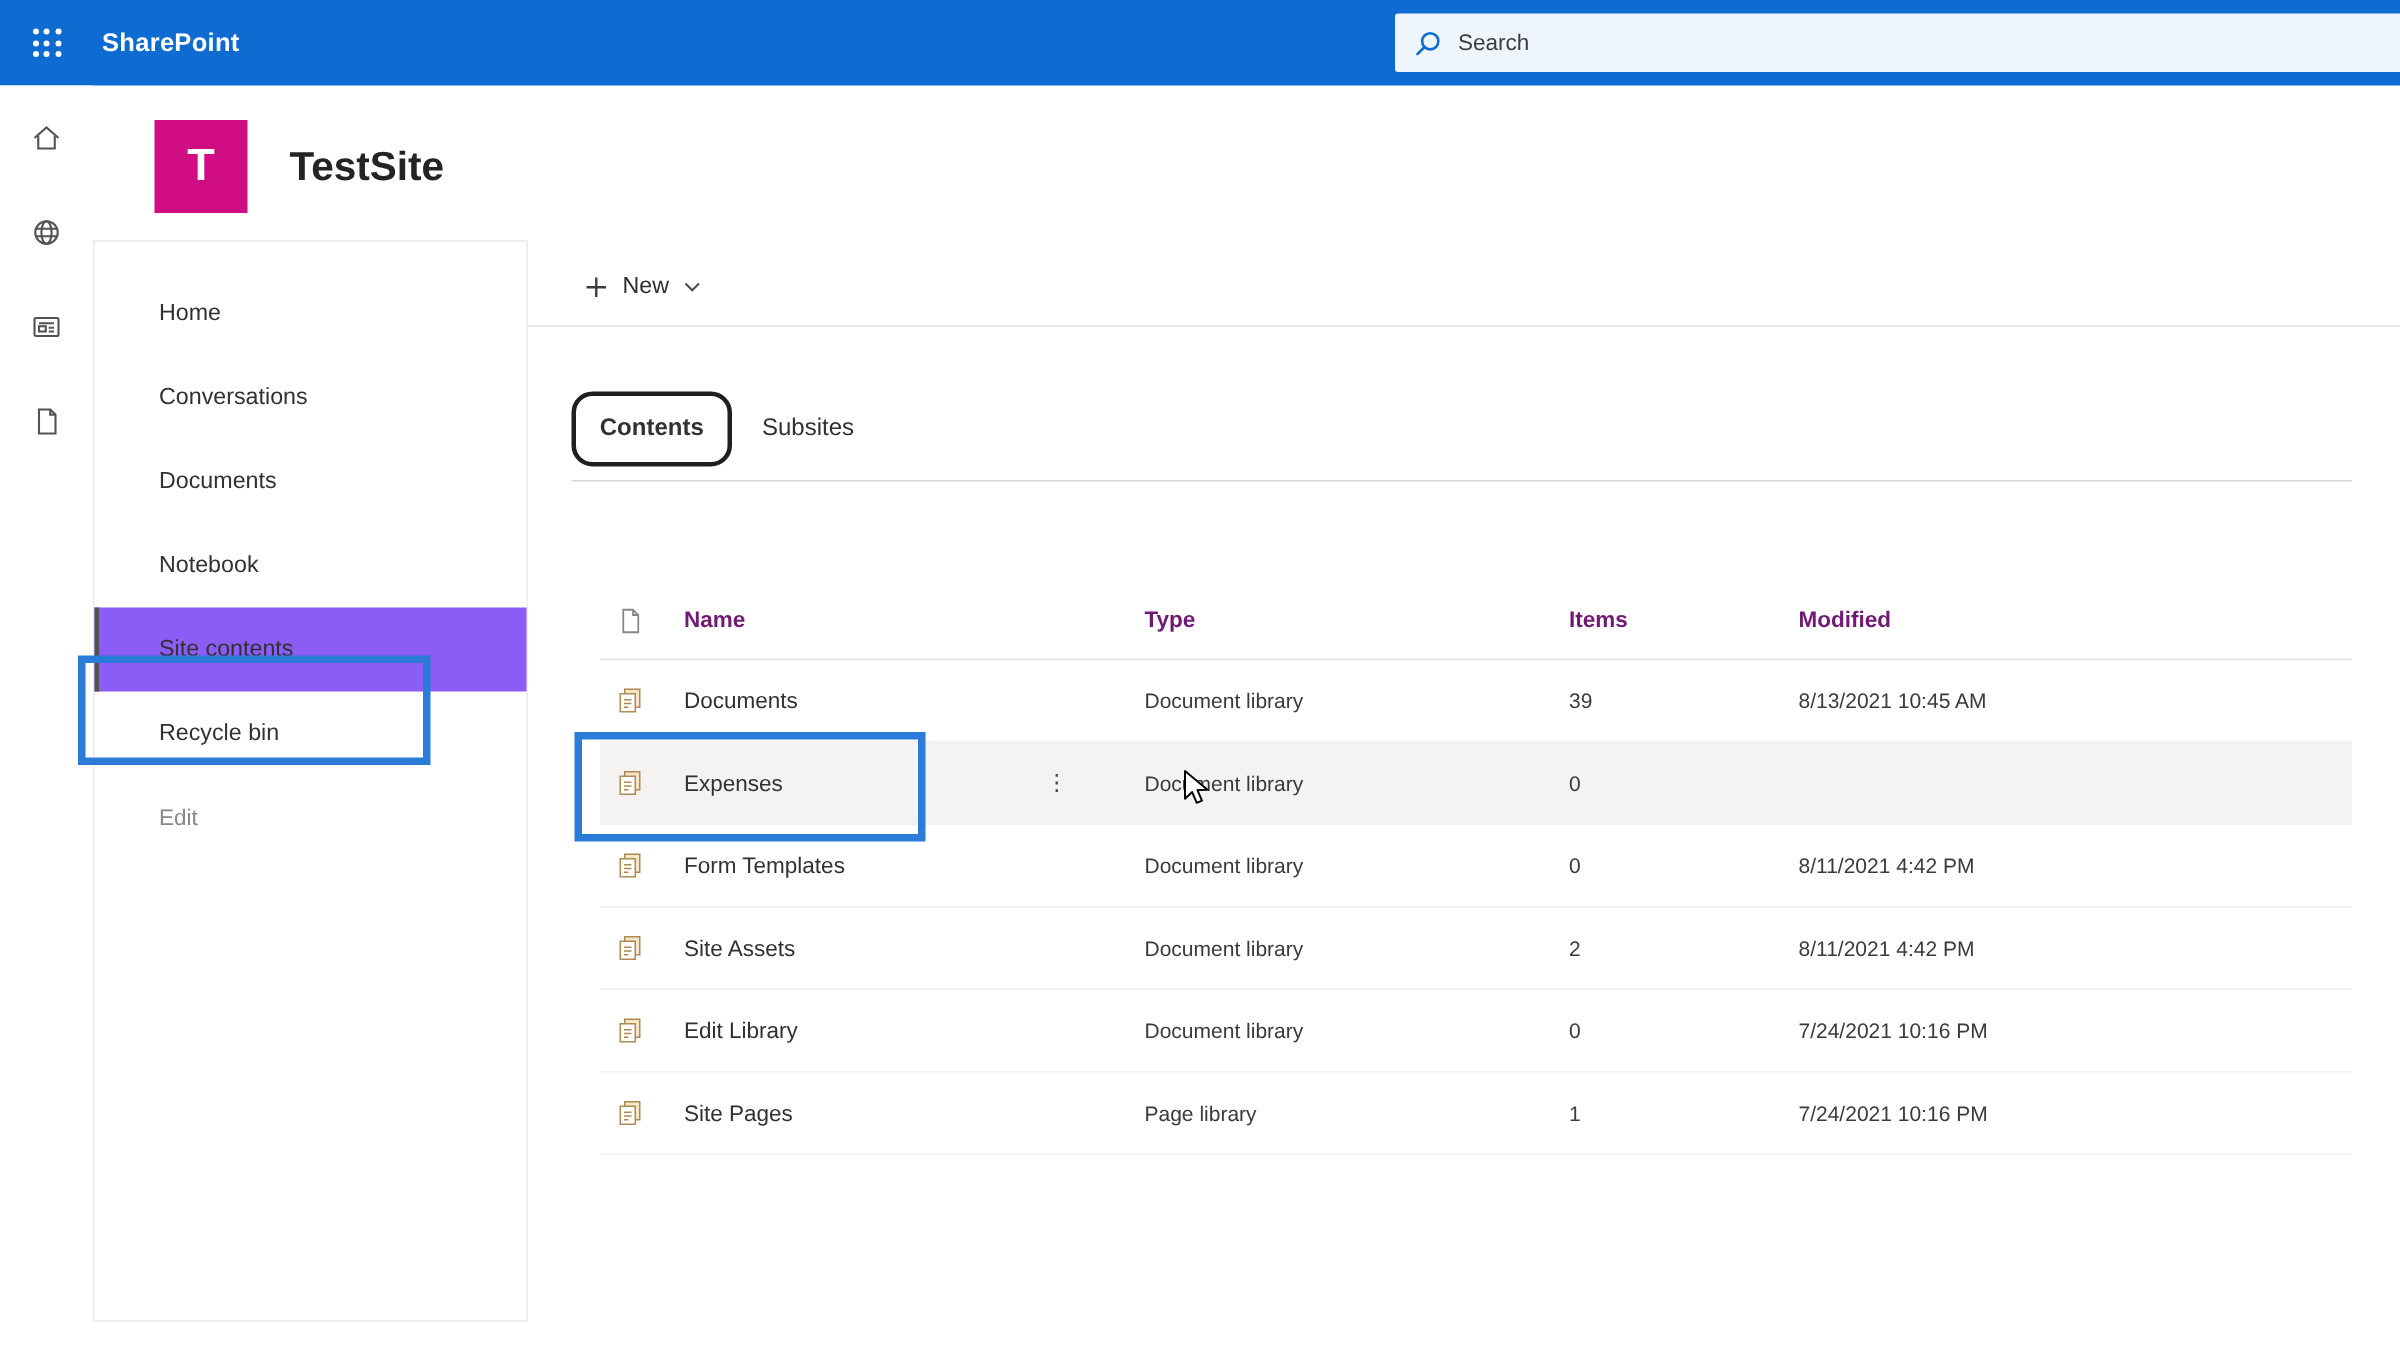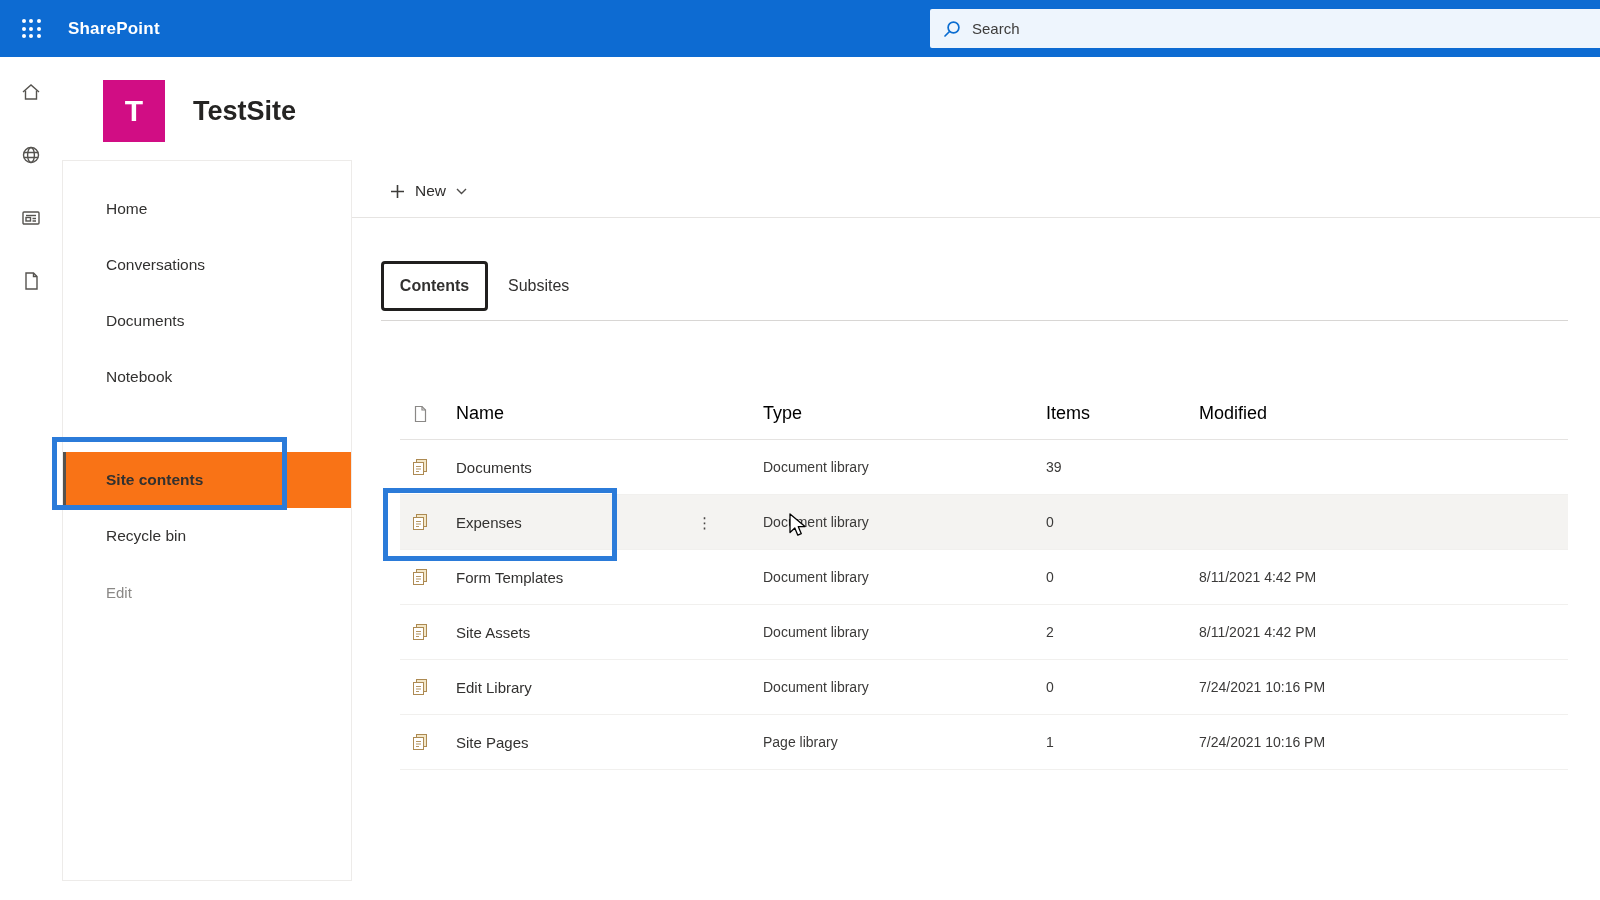--- a/index.html
+++ b/index.html
@@ -29,43 +29,43 @@
   .site-logo { position:absolute; left:103px; top:80px; width:62px; height:62px; background:var(--magenta);
                color:#fff; font-size:30px; font-weight:600; display:grid; place-items:center; }
   .site-title { position:absolute; left:193px; top:80px; height:62px; display:flex; align-items:center;
                 font-size:27px; font-weight:700; color:#252423; }
 
   
   .sidebar { position:absolute; left:62px; top:160px; width:290px; height:721px; background:#fff;
              border:1px solid #edebe9; padding-top:20px; }
   .nav-item { height:56px; display:flex; align-items:center; padding-left:43px; font-size:15.5px; color:#323130;
               cursor:pointer; position:relative; }
-  .nav-item.selected { background:#f97316; font-weight:700;margin-top:47px; }
+  .nav-item.selected { background:#8b5cf6; font-weight:400; }
   .nav-item.selected::before { content:""; position:absolute; left:0; top:0; bottom:0; width:3px; background:#55524e; }
   .nav-item.muted { color:#8a8886; font-size:15px; }
 
   
   .new-button { position:absolute; left:390px; top:172px; height:38px; display:flex; align-items:center; gap:10px;
                 background:none; border:none; font-size:15.5px; color:#2f2e2d; cursor:pointer; }
   .cmdbar-divider { position:absolute; left:352px; right:0; top:217px; height:1px; background:#e6e4e2; }
 
   
   .tab-contents { position:absolute; left:381px; top:261px; width:107px; height:50px; border:3px solid #201f1e;
-                  border-radius:4px; background:#fff; display:grid; place-items:center; font-size:16px; font-weight:700;
+                  border-radius:14px; background:#fff; display:grid; place-items:center; font-size:16px; font-weight:700;
                   color:#323130; z-index:2; cursor:pointer; }
   .tab-subsites { position:absolute; left:508px; top:261px; height:50px; display:flex; align-items:center;
                   font-size:16px; color:#323130; background:none; border:none; cursor:pointer; }
   .tabs-divider { position:absolute; left:381px; right:32px; top:320px; height:1px; background:#d8d6d4; }
 
   
   .table { position:absolute; left:400px; top:388px; right:32px; }
   .trow { display:grid; grid-template-columns:56px 307px 283px 153px 1fr; align-items:center; height:55px;
           border-bottom:1px solid #f1f0ee; position:relative; }
   .trow.thead { height:52px; border-bottom:1px solid #e5e3e1; }
-  .cell.h { font-size:18px; font-weight:400; color:#000000; }
+  .cell.h { font-size:15px; font-weight:700; color:#701a75; }
   .cell.name { font-size:15px; color:#323130; cursor:pointer; }
   .cell.type, .cell.items, .cell.modified { font-size:14px; color:#3b3a39; }
   .icon-cell { display:flex; align-items:center; padding-left:10px; }
   .trow.hovered { background:#f4f3f1; }
   .more { position:absolute; left:297px; top:50%; transform:translateY(-50%); border:none; background:none;
           font-size:15px; color:#484644; cursor:pointer; line-height:1; }
 
   
   .annotation { position:absolute; border:5px solid var(--annot); z-index:50; pointer-events:none; }
   #annot-sitecontents { left:52px; top:437px; width:235px; height:73px; }
@@ -189,20 +189,21 @@
 
     <div class="trow">
       <div class="cell icon-cell">
         <svg width="20" height="20">
             <use href="#libicon"></use>
           </svg>
       </div>
       <div class="cell name">Documents</div>
       <div class="cell type">Document library</div>
       <div class="cell items">39</div>
+      <div class="cell modified">8/13/2021 10:45 AM</div>
     </div>
 
     <div class="trow hovered">
       <div class="cell icon-cell">
         <svg width="20" height="20">
             <use href="#libicon"></use>
           </svg>
       </div>
       <div class="cell name">Expenses</div>
       <div class="cell type">Document library</div>

